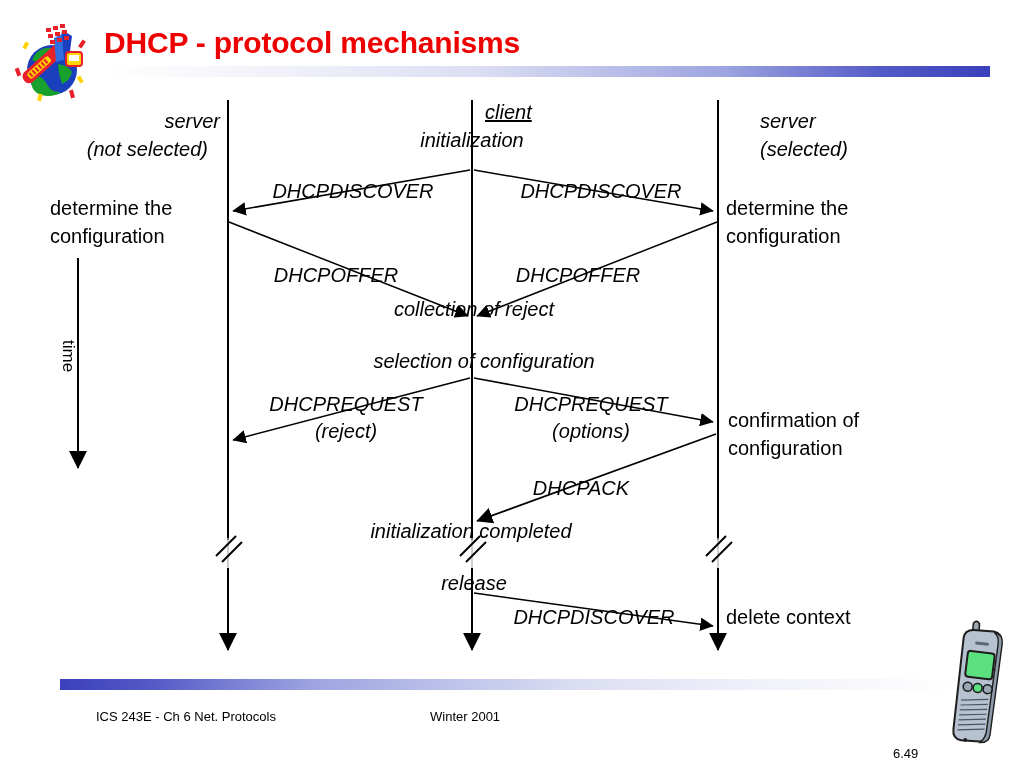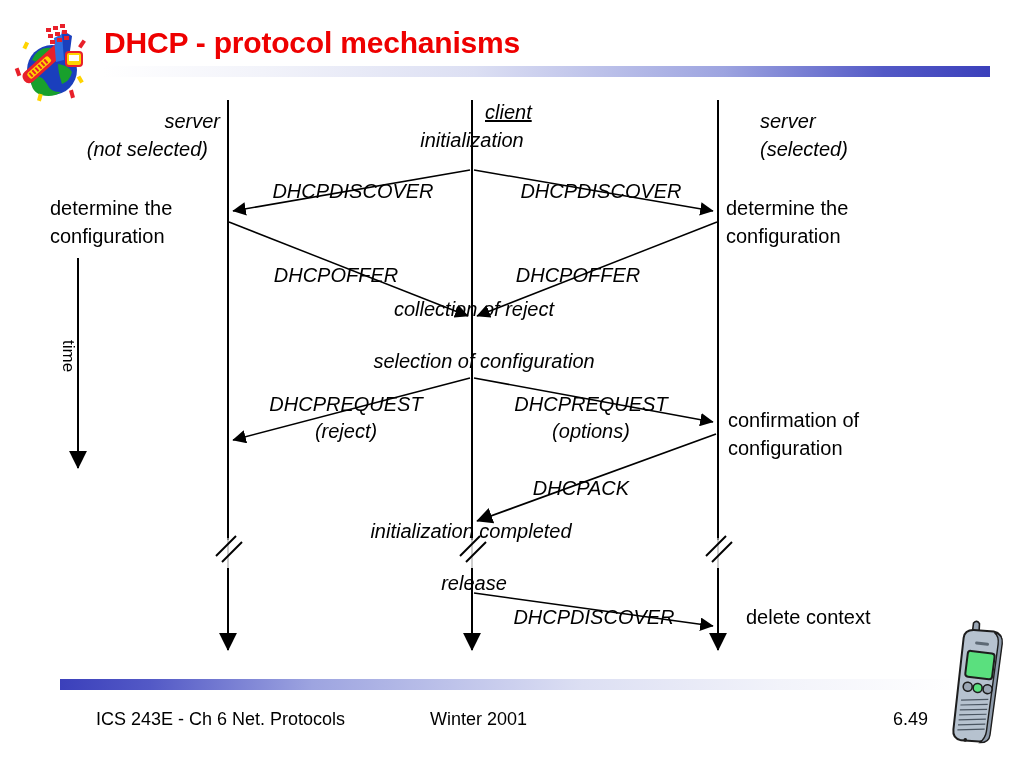--- a/index.html
+++ b/index.html
@@ -48,27 +48,27 @@
   #footer-rule {
     position: absolute;
     left: 60px;
     top: 679px;
     width: 900px;
     height: 11px;
     background: linear-gradient(to right, #3b40bb 0%, #5359c6 10%, #9da4e0 28%, #dcdff3 58%, #f2f3fa 80%, #ffffff 100%);
   }
   .footer-text {
     position: absolute;
-    font-size: 18px;
+    font-size: 13px;
     color: #000000;
     white-space: nowrap;
   }
   #footer-course { left: 96px; top: 709px; }
   #footer-term   { left: 430px; top: 709px; }
-  #footer-page   { left: 893px; top: 709px; }
+  #footer-page   { left: 893px; top: 746px; }
   #phone-icon {
     position: absolute;
     left: 944px;
     top: 618px;
     width: 68px;
     height: 134px;
   }
 
   
   #diagram {
@@ -225,21 +225,21 @@
 
 <div class="diag-label center" style="left:484px; top:351px;"><span>selection of configuration</span></div>
 
 <div class="diag-label" style="left:728px; top:410px;"><span>confirmation of</span></div>
 <div class="diag-label" style="left:728px; top:438px;"><span>configuration</span></div>
 
 <div class="diag-label center" style="left:471px; top:521px;"><span>initialization completed</span></div>
 
 <div class="diag-label center" style="left:474px; top:573px;"><span>release</span></div>
 
-<div class="diag-label" style="left:726px; top:607px;margin-left:20px;"><span>delete context</span></div>
+<div class="diag-label" style="left:726px; top:607px;"><span>delete context</span></div>
 
 <div class="diag-label center" style="left:353px; top:181px;"><span>DHCPDISCOVER</span></div>
 <div class="diag-label center" style="left:601px; top:181px;"><span>DHCPDISCOVER</span></div>
 
 <div class="diag-label center" style="left:336px; top:265px;"><span>DHCPOFFER</span></div>
 <div class="diag-label center" style="left:578px; top:265px;"><span>DHCPOFFER</span></div>
 
 <div class="diag-label center" style="left:346px; top:394px;"><span>DHCPREQUEST</span></div>
 <div class="diag-label center" style="left:346px; top:421px;"><span>(reject)</span></div>
 

